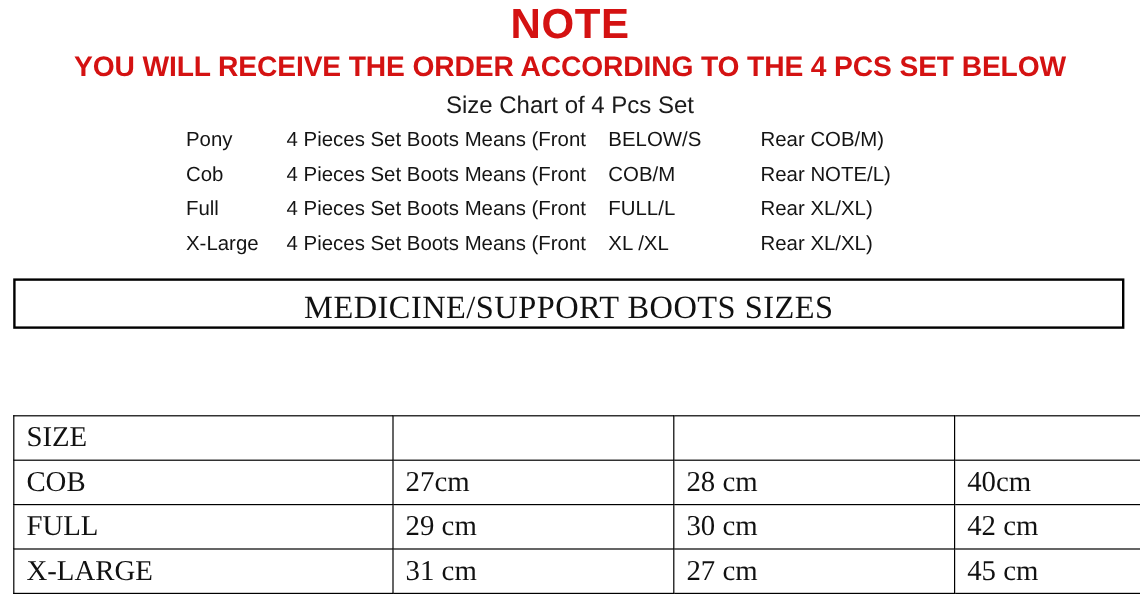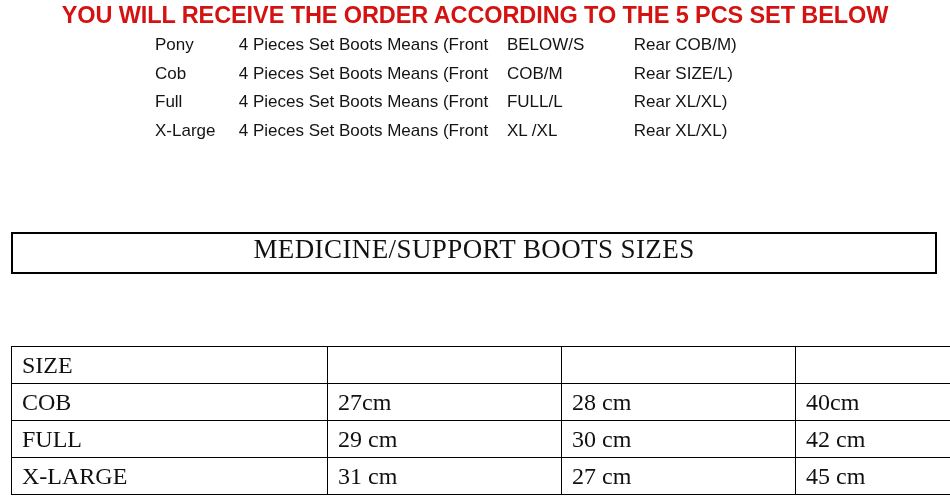--- a/index.html
+++ b/index.html
@@ -72,21 +72,21 @@
   
   .banner {
     position: absolute;
     left: 11px;
     top: 230px;
     width: 926px;
     height: 42px;
     border: 2px solid #000000;
     box-sizing: border-box;
     display: flex;
-    align-items: flex-start;
+    align-items: flex-end;
     justify-content: center;
   }
   .banner-text {
     font-family: "Liberation Serif", serif;
     font-size: 27px;
     letter-spacing: 0.4px;
     color: #111111;
   }
 
   
@@ -112,36 +112,38 @@
   .col-a { width: 293px; }
   .col-b { width: 211px; }
   .col-c { width: 211px; }
   .col-d { width: 211px; }
 </style>
 </head>
 <body>
 
 <div class="page">
 
-  <div class="note-sub">YOU WILL RECEIVE THE ORDER ACCORDING TO THE 5 PCS SET BELOW</div>
+  <div class="note-title">NOTE</div>
+  <div class="note-sub">YOU WILL RECEIVE THE ORDER ACCORDING TO THE 4 PCS SET BELOW</div>
 
+  <div class="chart4-title">Size Chart of 4 Pcs Set</div>
 
   <table class="chart4">
     <tbody>
       <tr>
         <td class="c4-size">Pony</td>
         <td class="c4-means">4 Pieces Set Boots Means (Front</td>
         <td class="c4-front">BELOW/S</td>
         <td class="c4-rear">Rear COB/M)</td>
       </tr>
       <tr>
         <td class="c4-size">Cob</td>
         <td class="c4-means">4 Pieces Set Boots Means (Front</td>
         <td class="c4-front">COB/M</td>
-        <td class="c4-rear">Rear SIZE/L)</td>
+        <td class="c4-rear">Rear NOTE/L)</td>
       </tr>
       <tr>
         <td class="c4-size">Full</td>
         <td class="c4-means">4 Pieces Set Boots Means (Front</td>
         <td class="c4-front">FULL/L</td>
         <td class="c4-rear">Rear XL/XL)</td>
       </tr>
       <tr>
         <td class="c4-size">X-Large</td>
         <td class="c4-means">4 Pieces Set Boots Means (Front</td>

